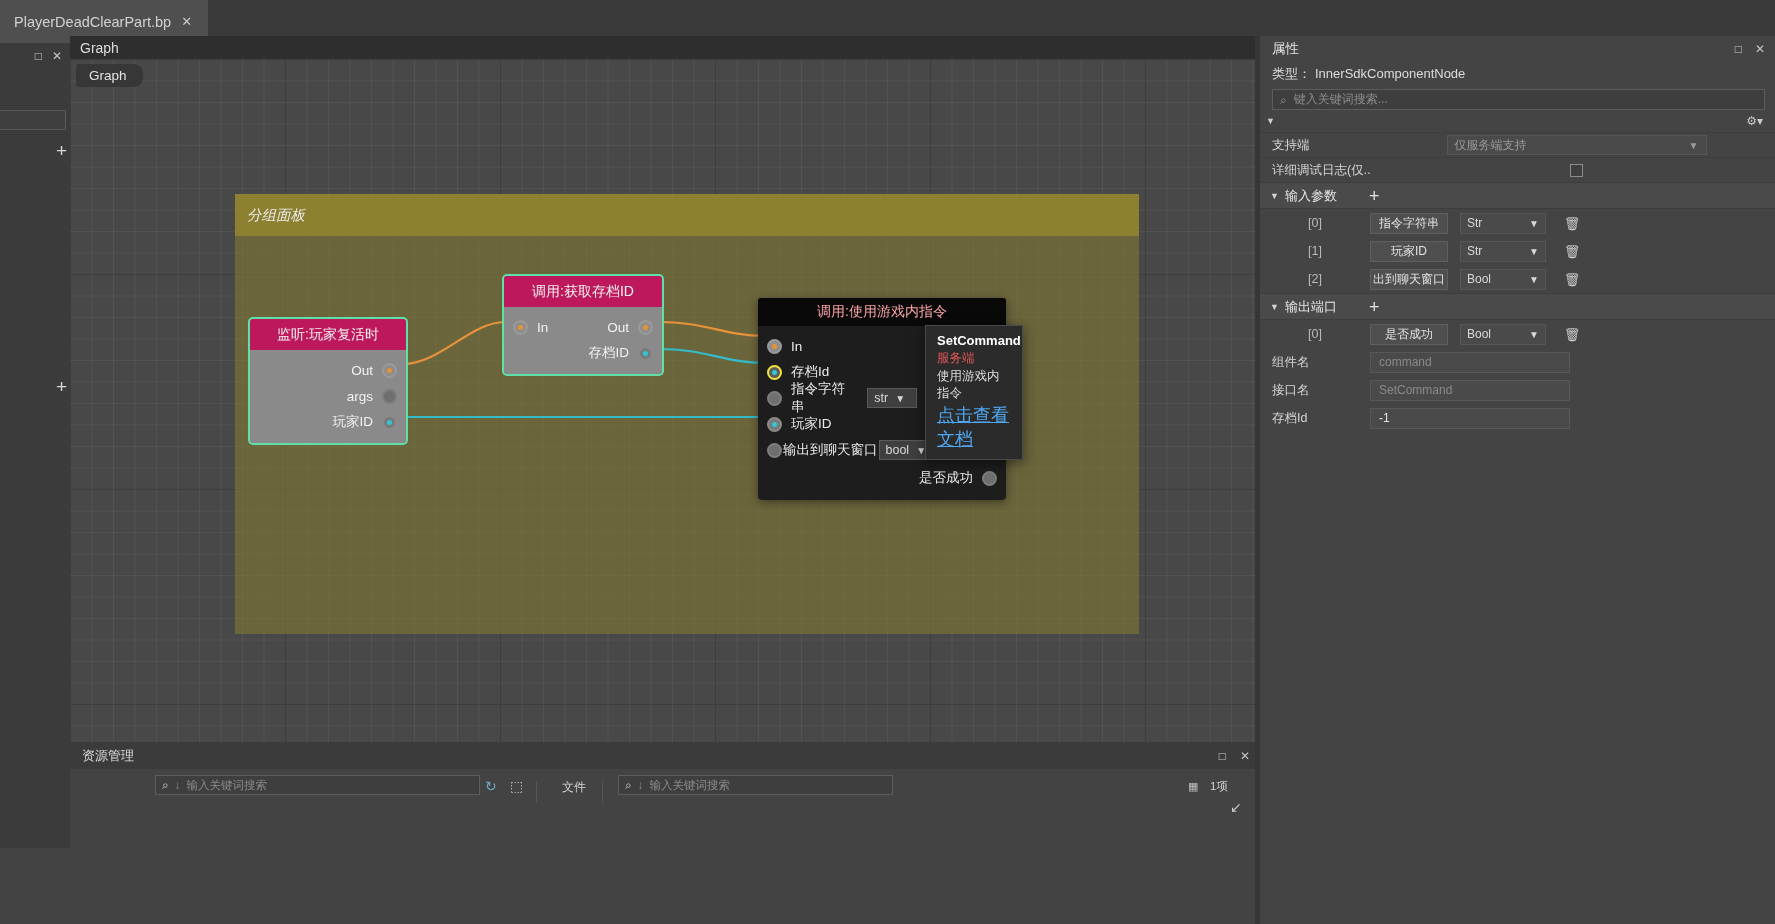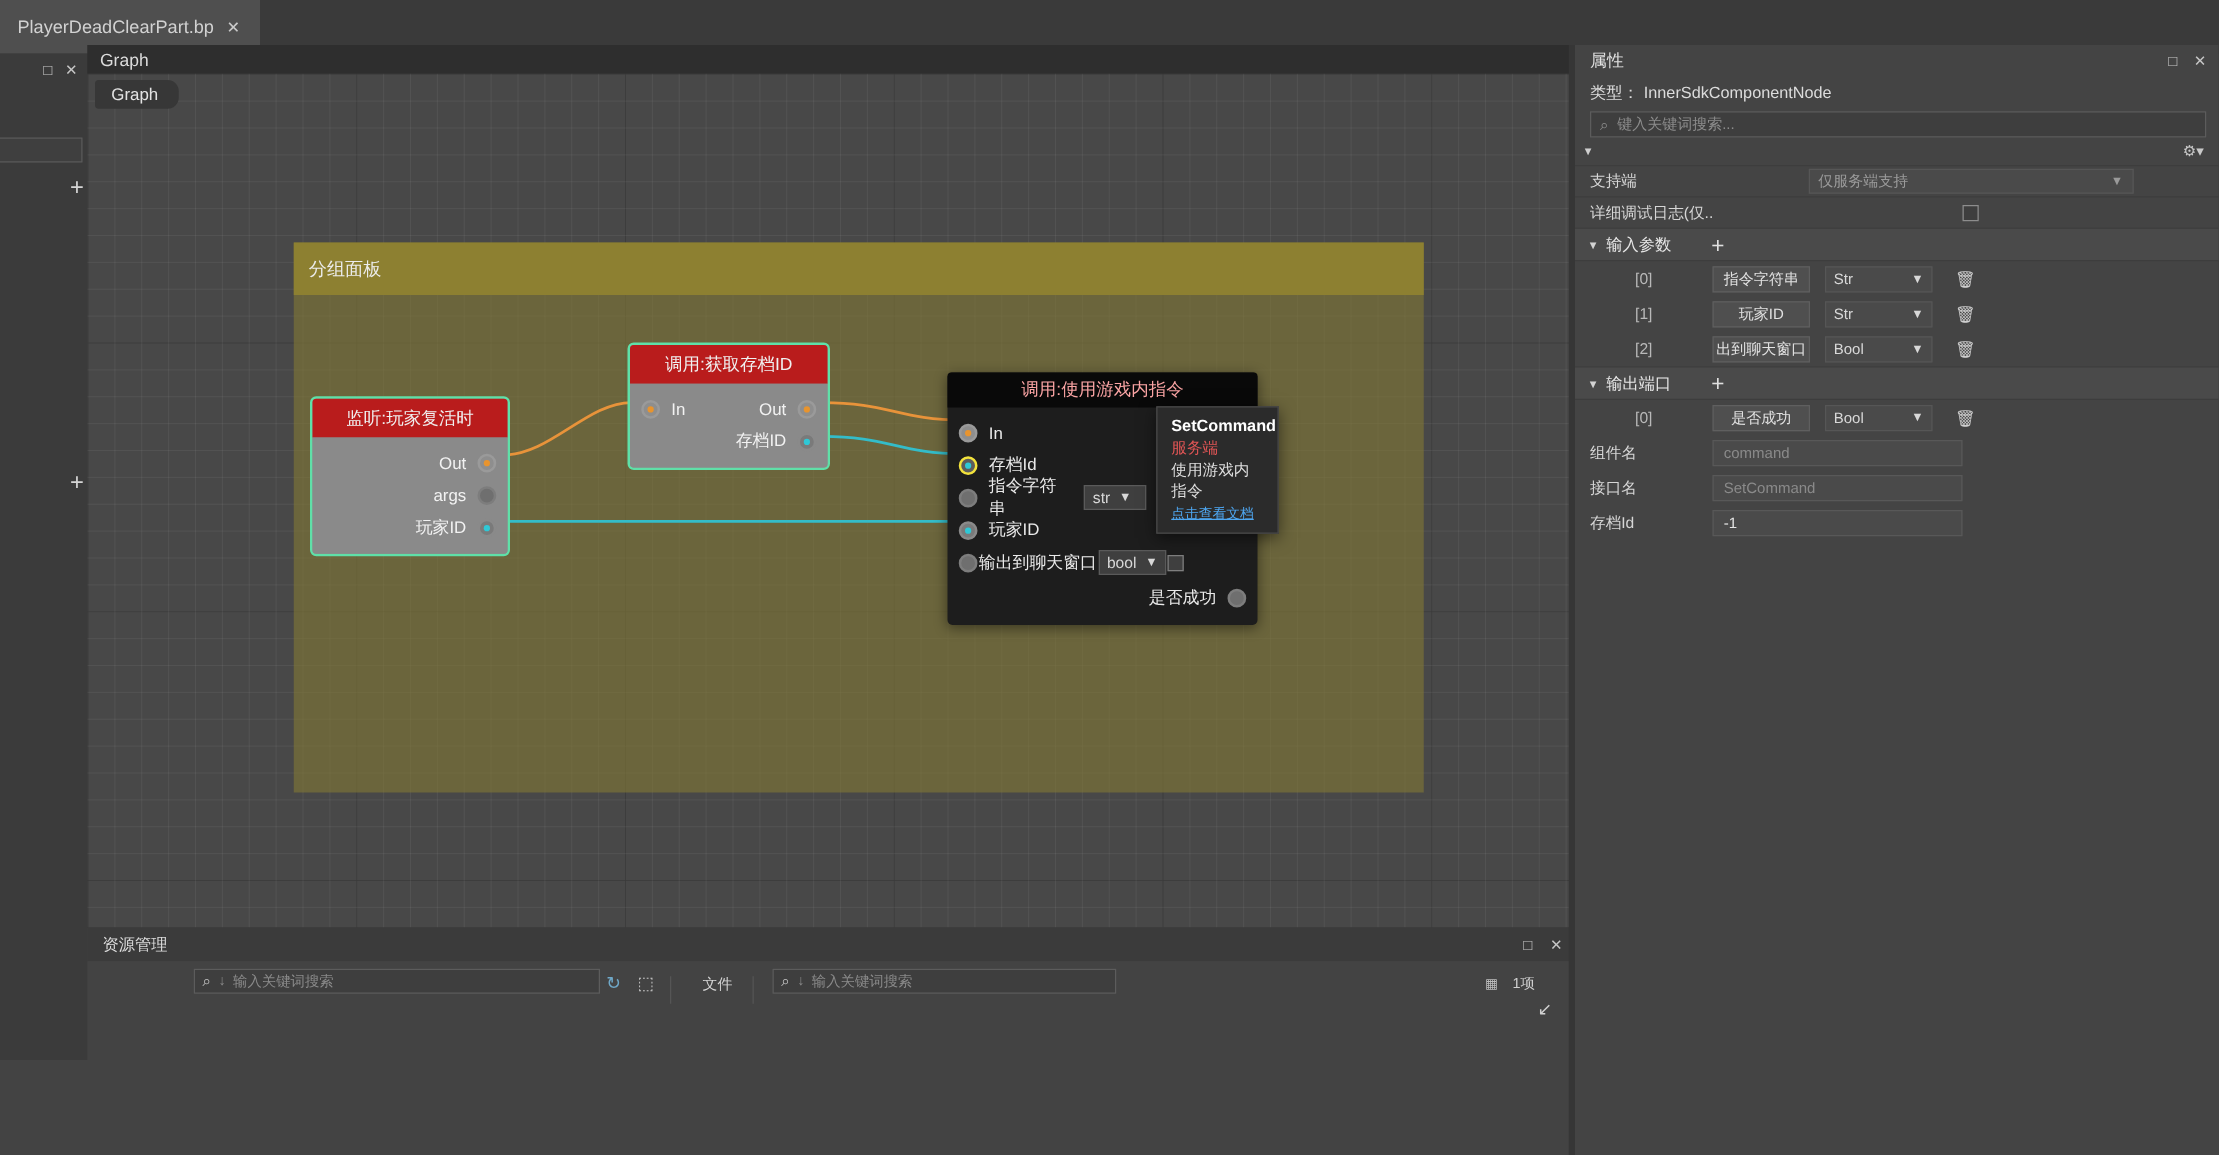--- a/index.html
+++ b/index.html
@@ -39,27 +39,27 @@
     overflow:hidden;
   }
   .graph-chip { position:absolute; left:6px; top:5px; height:23px; padding:0 16px 0 13px;
     background:#373737; border-radius:3px 9px 9px 3px; display:flex; align-items:center;
     font-size:13.5px; color:#e3e3e3; z-index:20; }
 
   
   .group { position:absolute; left:165px; top:135px; width:904px; height:440px;
     background:rgba(129,119,53,.62); }
   .group-head { width:100%; height:42px; background:#8d8031; display:flex; align-items:center;
-    padding-left:12px; font-size:14.5px; color:#ececec; }
+    padding-left:12px; font-size:14.5px; color:#ececec;font-style:italic; }
 
   
   .node { position:absolute; border-radius:5px; }
   .node.sel { border:2px solid #5fe0a8; background:#8a8a8a; }
   .node-title { height:31px; display:flex; align-items:center; justify-content:center;
-    font-size:14px; color:#f0f0f0; background:#b91c1c; border-radius:3px 3px 0 0; }
+    font-size:14px; color:#f0f0f0; background:#be185d; border-radius:3px 3px 0 0; }
   .node.sel .node-body { background:#8a8a8a; border-radius:0 0 3px 3px; padding:7px 0 8px; }
   .node-row { height:26px; display:flex; align-items:center; font-size:13.5px; color:#f2f2f2; }
   .pin { width:15px; height:15px; border-radius:50%; flex:0 0 auto; }
   .pin.exec { background:#8e8e8e; border:2px solid #9a9a9a; position:relative; }
   .pin.exec::after { content:""; position:absolute; left:3px; top:3px; width:5px; height:5px;
     border-radius:50%; background:#e8942e; }
   .pin.empty { background:#6f6f6f; border:2px solid #7d7d7d; }
   .pin.cyan { background:#7a7a7a; border:2px solid #8a8a8a; position:relative; }
   .pin.cyan::after { content:""; position:absolute; left:3px; top:3px; width:5px; height:5px;
     border-radius:50%; background:#2fc8d6; }
@@ -78,21 +78,21 @@
     display:flex; align-items:center; padding:0 5px; font-size:12.5px; color:#d8d8d8; overflow:hidden; }
   .ctrl-check { width:13px; height:13px; background:#3f3f3f; border:1px solid #7e7e7e; }
   .cap { font-size:10px; }
 
   
   .tooltip { position:absolute; background:#2b2b2b; border:1px solid #4a4a4a;
     padding:7px 11px 8px; z-index:60; box-shadow:0 3px 12px rgba(0,0,0,.5); }
   .tt-title { font-size:13px; font-weight:bold; color:#ffffff; margin-bottom:2px; }
   .tt-tag { font-size:12.5px; color:#e05555; margin-bottom:1px; }
   .tt-desc { font-size:12.5px; color:#dedede; margin-bottom:1px; }
-  .tt-link { font-size:11px; color:#4ea6f0; text-decoration:underline; }
+  .tt-link { font-size:18px; color:#4ea6f0; text-decoration:underline; }
 
   
   .resbar { position:absolute; left:70px; top:742px; width:1190px; height:27px; background:#3b3b3b;
     display:flex; align-items:center; padding-left:12px; font-size:13px; color:#dcdcdc; }
   .resbar .btns { position:absolute; right:10px; top:0; height:27px; display:flex;
     align-items:center; gap:14px; }
   .respanel { position:absolute; left:70px; top:769px; width:1190px; height:79px; background:#434343; }
   .res-toolrow { position:absolute; left:0; top:6px; width:1190px; height:22px; }
   .res-search { position:absolute; height:20px; border:1px solid #5c5c5c; background:#3e3e3e;
     display:flex; align-items:center; gap:6px; padding:0 6px; font-size:11.5px; color:#8a8a8a; }

